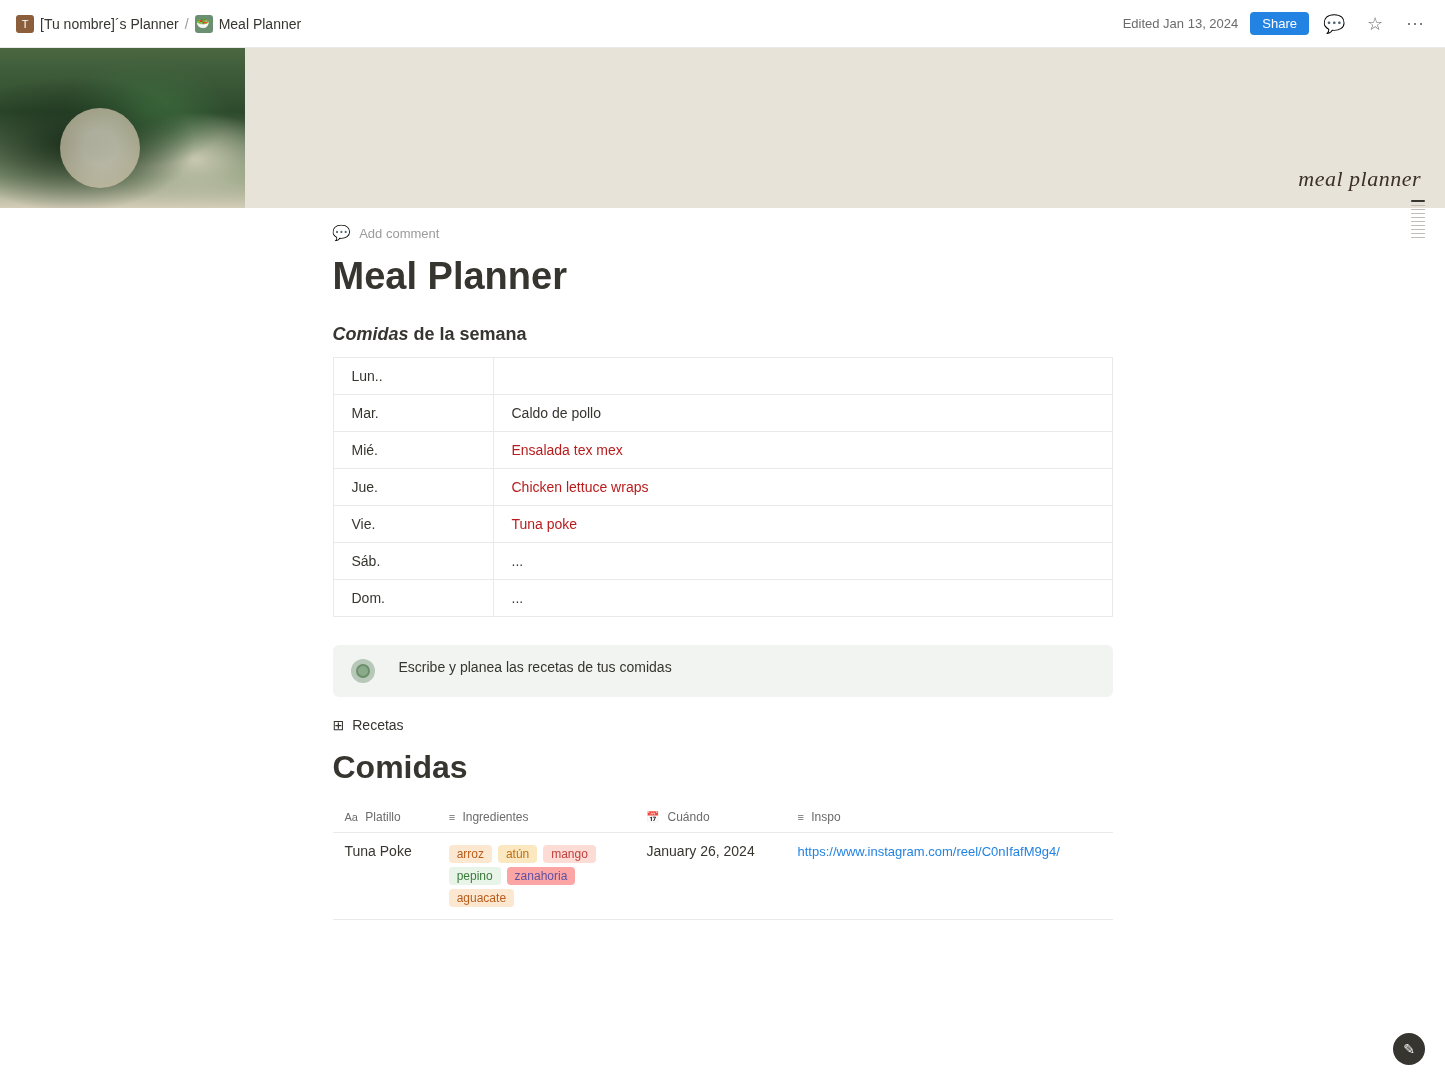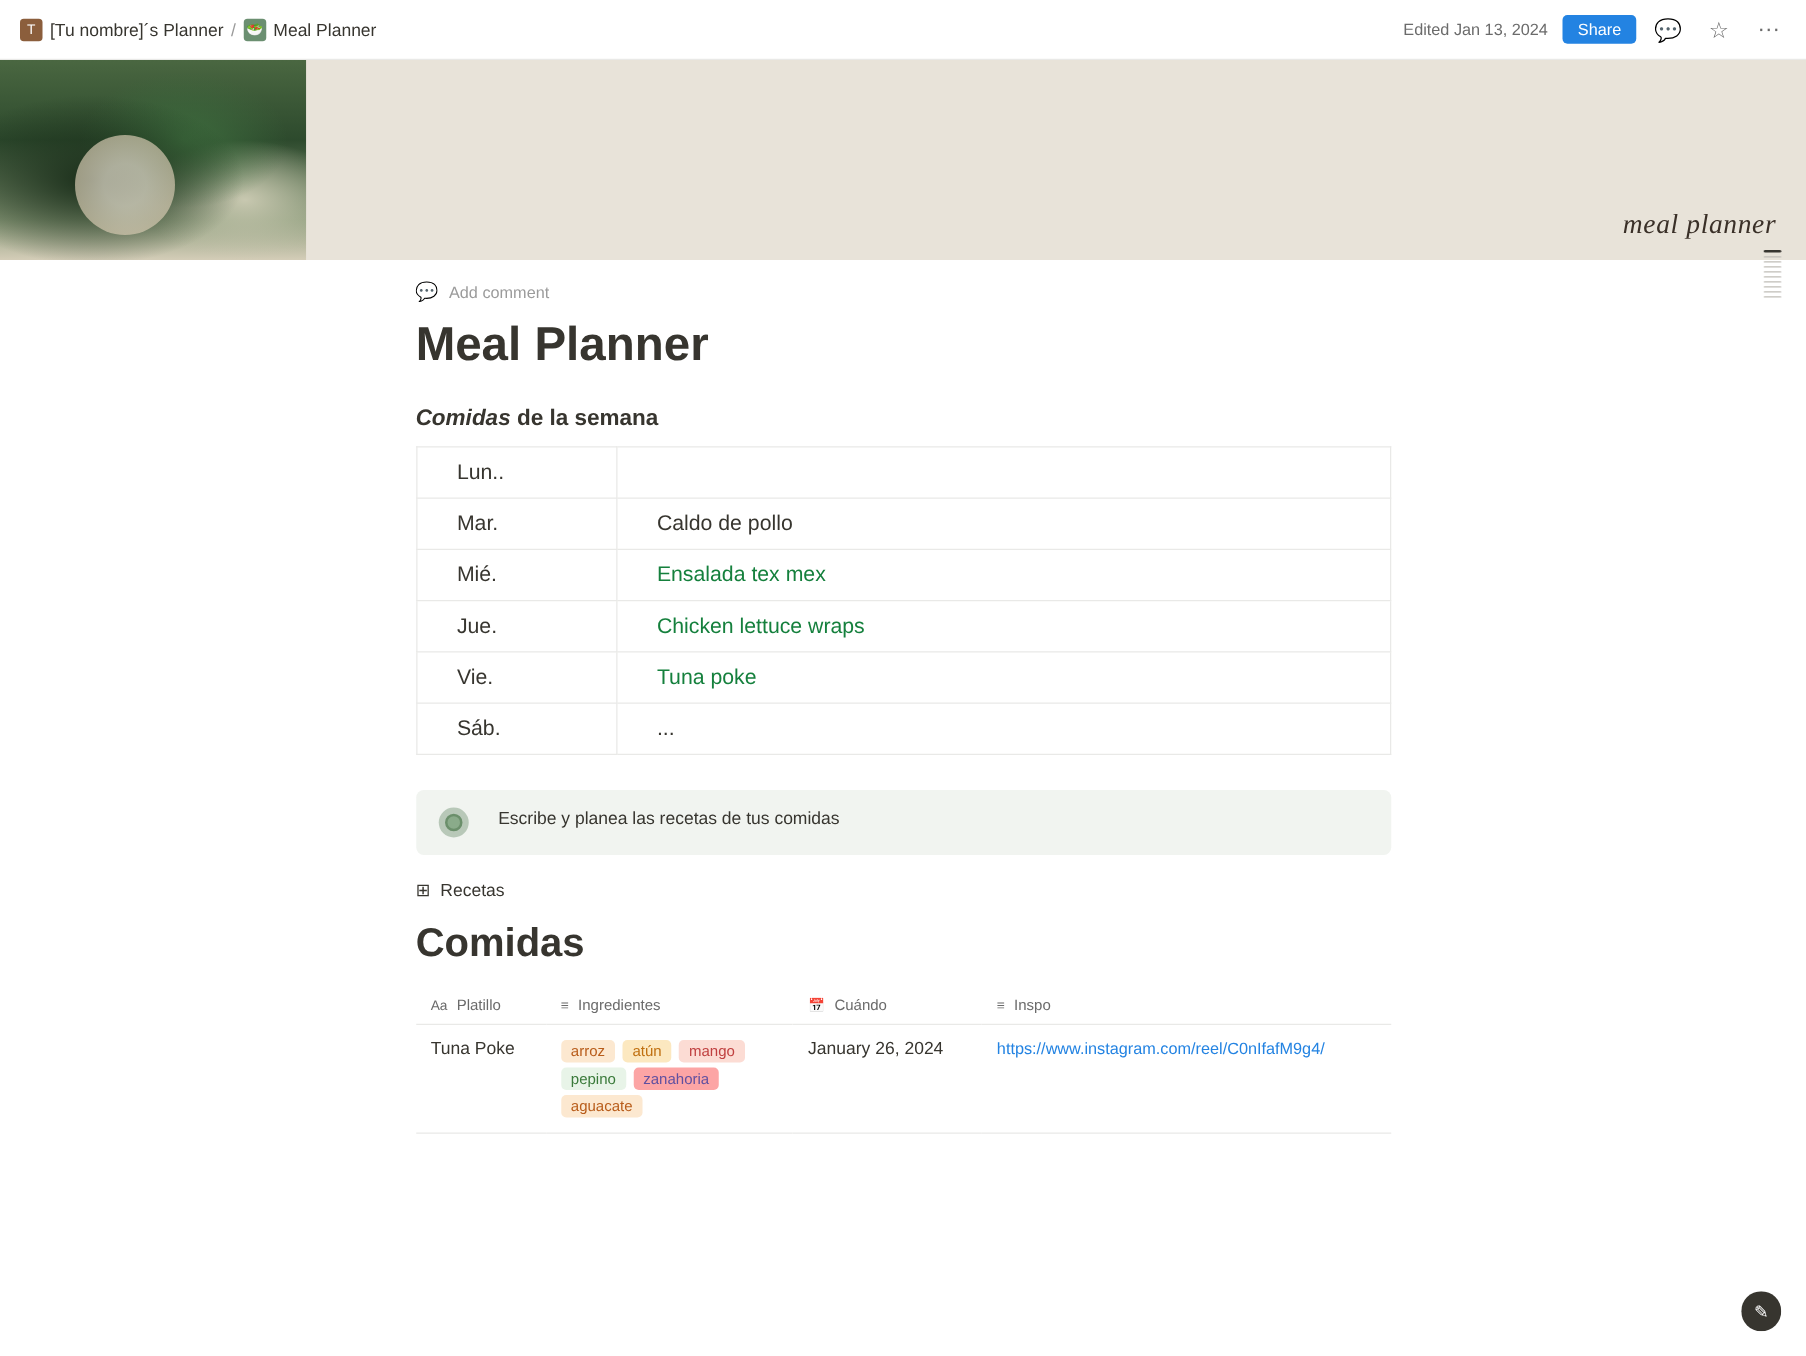--- a/index.html
+++ b/index.html
@@ -181,32 +181,32 @@
 
     
     .weekly-table {
       width: 100%;
       border-collapse: collapse;
       margin-bottom: 28px;
       border: 1px solid #e9e9e7;
     }
     .weekly-table td {
       border: 1px solid #e9e9e7;
-      padding: 10px 32px;
-      font-size: 17px;
+      padding: 10px 18px;
+      font-size: 14px;
       color: #37352f;
     }
     .weekly-table td:first-child {
       width: 160px;
       font-weight: 500;
       background: #fff;
       color: #37352f;
     }
     .weekly-table td.placeholder {
-      color: #15803d;
+      color: #b91c1c;
     }
 
     
     .callout-block {
       display: flex;
       align-items: flex-start;
       gap: 24px;
       background: #f1f4f0;
       border-radius: 6px;
       padding: 14px 18px;
@@ -429,20 +429,24 @@
         <td class="placeholder">Chicken lettuce wraps</td>
       </tr>
       <tr>
         <td>Vie.</td>
         <td class="placeholder">Tuna poke</td>
       </tr>
       <tr>
         <td>Sáb.</td>
         <td>...</td>
       </tr>
+      <tr>
+        <td>Dom.</td>
+        <td>...</td>
+      </tr>
     </tbody>
   </table>
 
   <div class="callout-block">
     <div class="callout-icon">
       <div class="callout-icon-inner"></div>
     </div>
     <span class="callout-text">Escribe y planea las recetas de tus comidas</span>
   </div>
 

